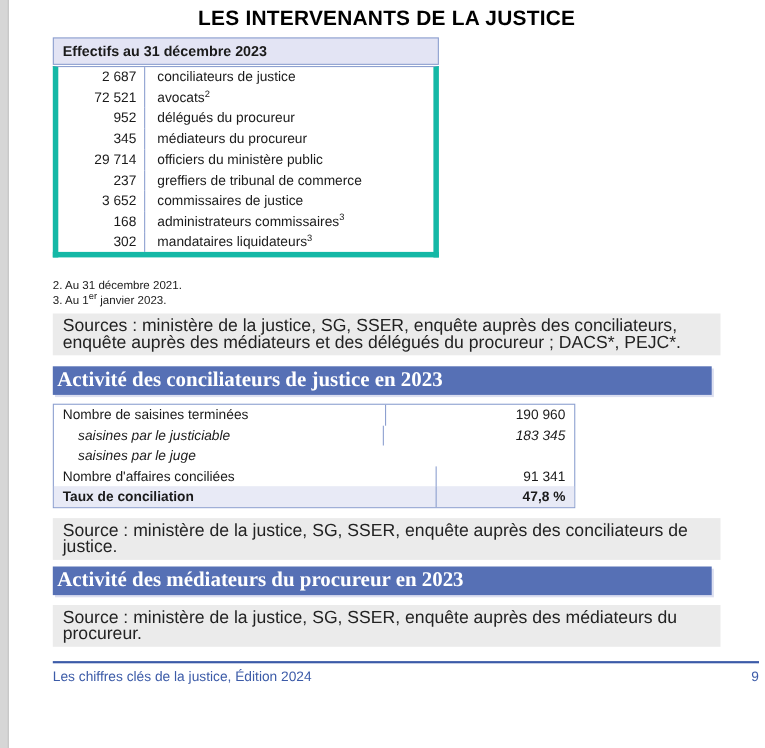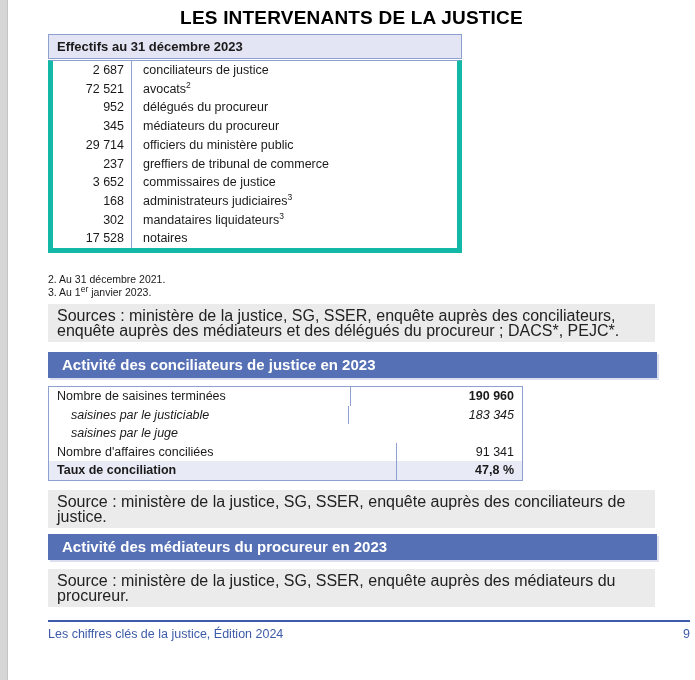--- a/index.html
+++ b/index.html
@@ -12,54 +12,55 @@
     background:#d6d6d6;border-right:1px solid #c3c3c3;
   }
   .page{position:absolute;left:48px;top:0;width:607px;}
 
   h1.title{
     margin:7px 0 0 0;width:607px;text-align:center;
     font-size:19px;line-height:22px;font-weight:700;color:#000000;letter-spacing:.2px;
   }
 
   
-  .effectifs-block{width:414px;margin-top:5px;}
+  .effectifs-block{width:351px;margin-top:5px;}
   .eheader{
     background:#e3e4f4;border:1px solid #8da0d0;
     font-weight:700;font-size:13px;line-height:17px;padding:3px 8px;
   }
   .etable{border:5px solid #14b8a6;border-top:1px solid #8da0d0;margin-top:1px;background:#fff;}
   .erow{display:flex;line-height:18.7px;font-size:12.5px;white-space:nowrap;}
   .eval{width:71px;text-align:right;padding-right:7px;border-right:1px solid #8da0d0;}
   .elabel{padding-left:11px;}
   sup{font-size:8.5px;line-height:0;vertical-align:super;}
 
   .footnotes{margin-top:20px;font-size:10.5px;line-height:13px;color:#1a1a1a;}
 
   .srcbox{
     margin-top:5px;background:#ebebeb;width:589px;
     font-size:16px;line-height:15px;padding:4px 9px;color:#222;
   }
   .srcbox.single{margin-top:9px;}
 
   .band{
     margin-top:10px;width:595px;background:#5670b5;color:#ffffff;
-    font-weight:700;font-size:15px;line-height:18px;padding:4px 0 4px 14px;
+    font-weight:700;font-size:19px;line-height:18px;padding:4px 0 4px 4px;
     box-shadow:2px 2px 0 #dcdff0;
+    font-family:Liberation Serif, serif;
   }
   .band.second{margin-top:6px;}
 
   
   .stable{margin-top:8px;width:473px;border:1px solid #8da0d0;background:#fff;}
   .srow{display:flex;line-height:18.5px;font-size:12.5px;white-space:nowrap;gap:20px;}
   .srow .slabel{flex:1;padding-left:8px;}
   .srow .sval{width:117px;text-align:right;padding-right:8px;border-left:1px solid #8da0d0;}
   .srow.indent .slabel{padding-left:22px;font-style:italic;}
   .srow.indent .sval{font-style:italic;padding-left:48px;}
-  .srow.boldval .sval{font-weight:700;padding-left:46px;}
+  .srow.boldval .sval{font-weight:400;padding-left:46px;}
   .srow.total{background:#e8eaf6;}
   .srow.total .slabel,.srow.total .sval{font-weight:700;}
 
   .footer-rule{margin-top:13px;width:642px;border-top:2px solid #3c5ba8;}
   .footer{
     margin-top:4px;width:642px;display:flex;justify-content:space-between;
     color:#3c5ba8;font-size:12.5px;line-height:16px;
   }
 </style>
 </head>
@@ -97,29 +98,25 @@
       <div class="erow">
         <span class="eval">237</span>
         <span class="elabel"><span>greffiers de tribunal de commerce</span><sup></sup></span>
       </div>
       <div class="erow">
         <span class="eval">3 652</span>
         <span class="elabel"><span>commissaires de justice</span><sup></sup></span>
       </div>
       <div class="erow">
         <span class="eval">168</span>
-        <span class="elabel"><span>administrateurs judiciaires</span><sup>3</sup></span>
+        <span class="elabel"><span>administrateurs commissaires</span><sup>3</sup></span>
       </div>
       <div class="erow">
         <span class="eval">302</span>
         <span class="elabel"><span>mandataires liquidateurs</span><sup>3</sup></span>
-      </div>
-      <div class="erow">
-        <span class="eval">17 528</span>
-        <span class="elabel"><span>notaires</span><sup></sup></span>
       </div>
     </div>
   </div>
 
   <div class="footnotes">
     <div>2. Au 31 décembre 2021.</div>
     <div><span>3. Au 1</span><sup>er</sup><span> janvier 2023.</span></div>
   </div>
 
   <div class="srcbox">Sources : ministère de la justice, SG, SSER, enquête auprès des conciliateurs, enquête auprès des médiateurs et des délégués du procureur ; DACS*, PEJC*.</div>

